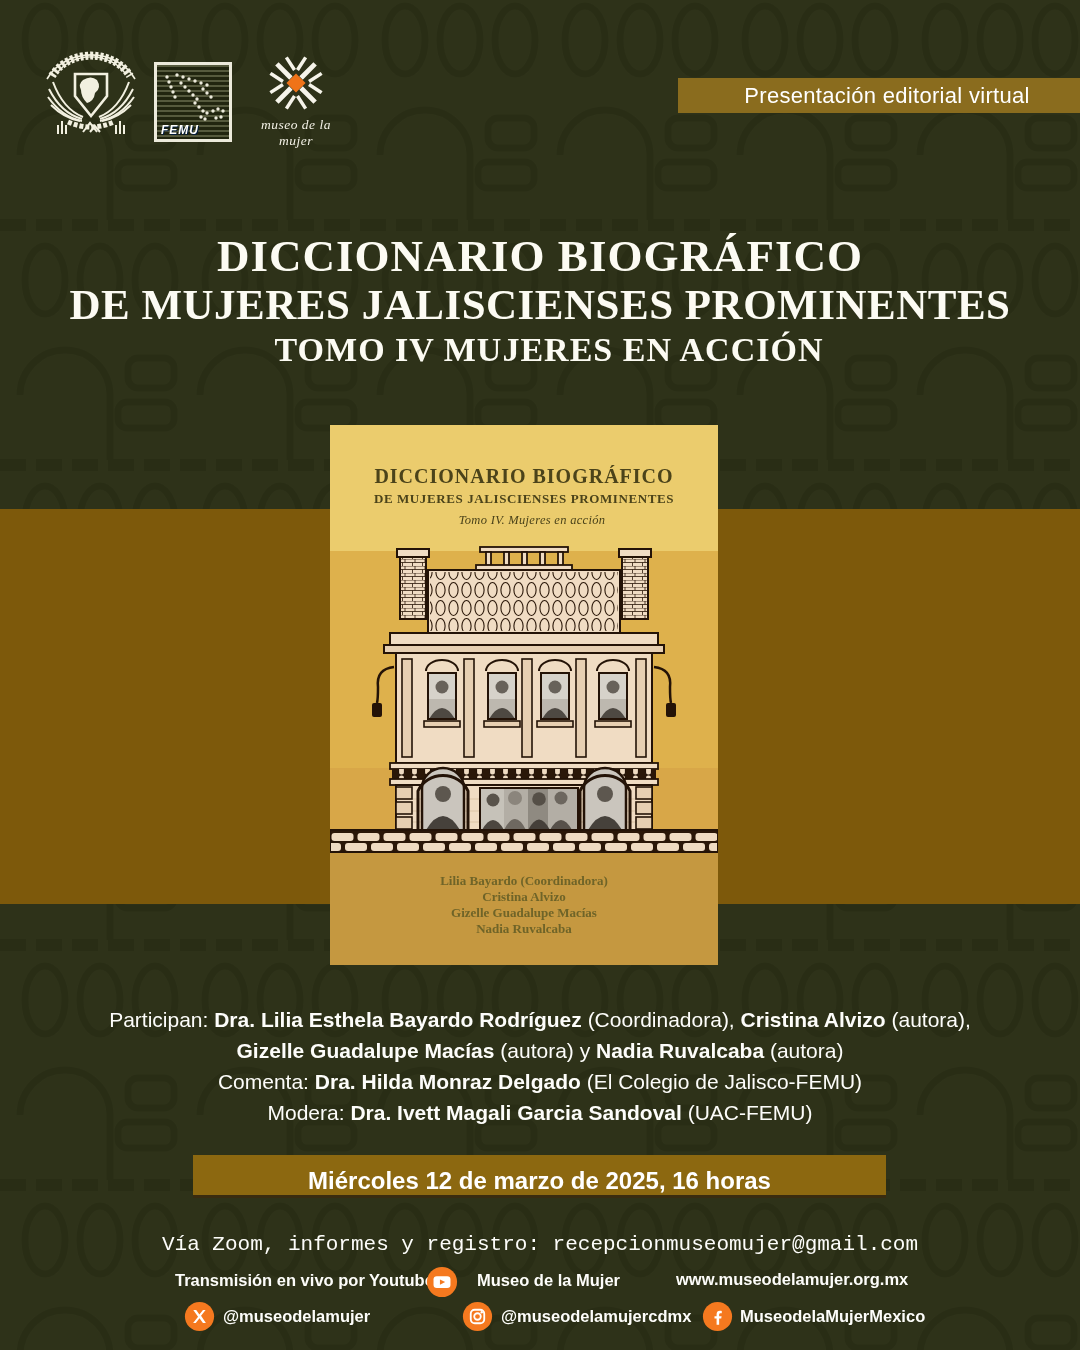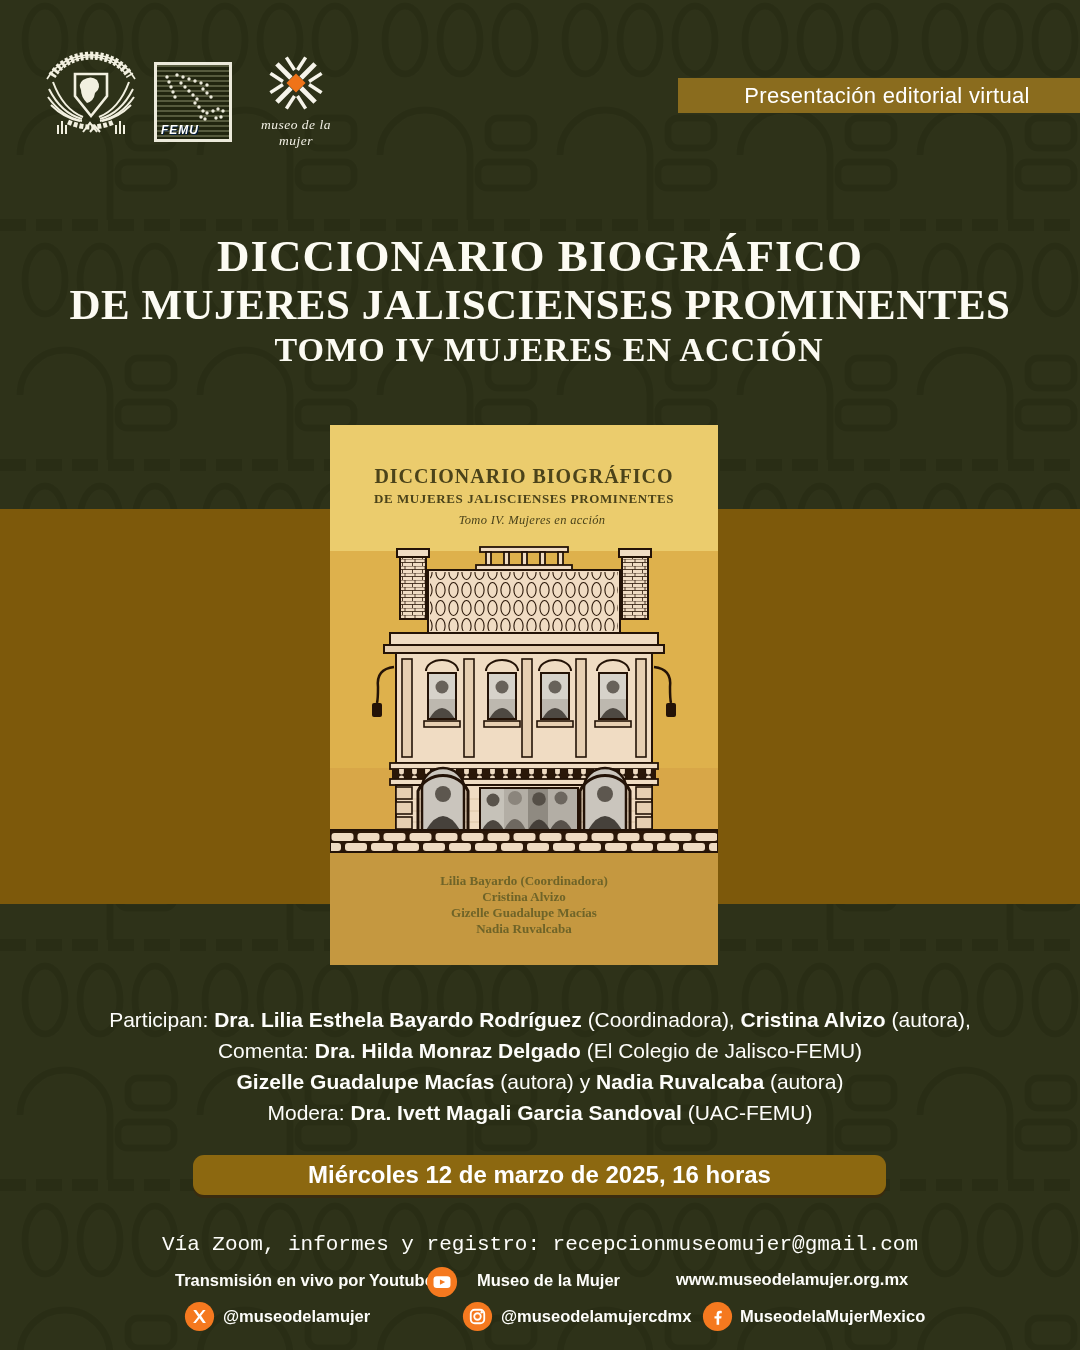--- a/index.html
+++ b/index.html
@@ -36,22 +36,22 @@
   .ct2{top:66px;font-size:13px;font-weight:bold;letter-spacing:.6px;}
   .ct3{top:88px;font-size:12.5px;font-style:italic;color:#564c1e;letter-spacing:.3px;margin-left:8px;}
   .cover-building{position:absolute;left:0;top:120px;}
   .cover-authors{position:absolute;top:448px;left:0;width:100%;text-align:center;
          font-family:"Liberation Serif",serif;font-weight:bold;font-size:13px;line-height:16px;color:#6f6428;}
 
   .details{position:absolute;top:1004px;left:0;width:100%;text-align:center;font-size:21px;line-height:31px;color:#fdfdfa;}
   .details b{font-weight:bold;}
 
   .date-banner{position:absolute;left:193px;top:1155px;width:693px;height:40px;background:#8c6810;
-         display:flex;align-items:center;justify-content:center;font-weight:bold;font-size:24px;
-         box-shadow:0 3px 0 rgba(70,35,5,.45);border-radius:11px;}
+         display:flex;align-items:flex-end;justify-content:center;font-weight:bold;font-size:24px;
+         box-shadow:0 3px 0 rgba(70,35,5,.45);}
 
   .reg{position:absolute;top:1233px;left:0;width:100%;text-align:center;font-size:21px;color:#fdfdfa;font-family:Liberation Mono, monospace;}
 
   .footer-item{position:absolute;font-size:16.5px;font-weight:bold;color:#fdfdfa;white-space:nowrap;}
   .sicon{position:absolute;}
 </style>
 </head>
 <body>
 
 <div class="poster">
@@ -312,22 +312,22 @@
     <div class="cover-authors">
       <div>Lilia Bayardo (Coordinadora)</div>
       <div>Cristina Alvizo</div>
       <div>Gizelle Guadalupe Macías</div>
       <div>Nadia Ruvalcaba</div>
     </div>
   </div>
 
   <div class="details">
     <div><span>Participan: </span><b>Dra. Lilia Esthela Bayardo Rodríguez</b><span> (Coordinadora), </span><b>Cristina Alvizo</b><span> (autora),</span></div>
+    <div><b>Gizelle Guadalupe Macías</b><span> (autora) y </span><b>Nadia Ruvalcaba</b><span> (autora)</span></div>
     <div><span>Comenta: </span><b>Dra. Hilda Monraz Delgado</b><span> (El Colegio de Jalisco-FEMU)</span></div>
-    <div><b>Gizelle Guadalupe Macías</b><span> (autora) y </span><b>Nadia Ruvalcaba</b><span> (autora)</span></div>
     <div><span>Modera: </span><b>Dra. Ivett Magali Garcia Sandoval</b><span> (UAC-FEMU)</span></div>
   </div>
 
   <div class="date-banner">
     <span>Miércoles 12 de marzo de 2025, 16 horas</span>
   </div>
 
   <div class="reg">
     <span>Vía Zoom, informes y registro: </span><span>recepcionmuseomujer@gmail.com</span>
   </div>

